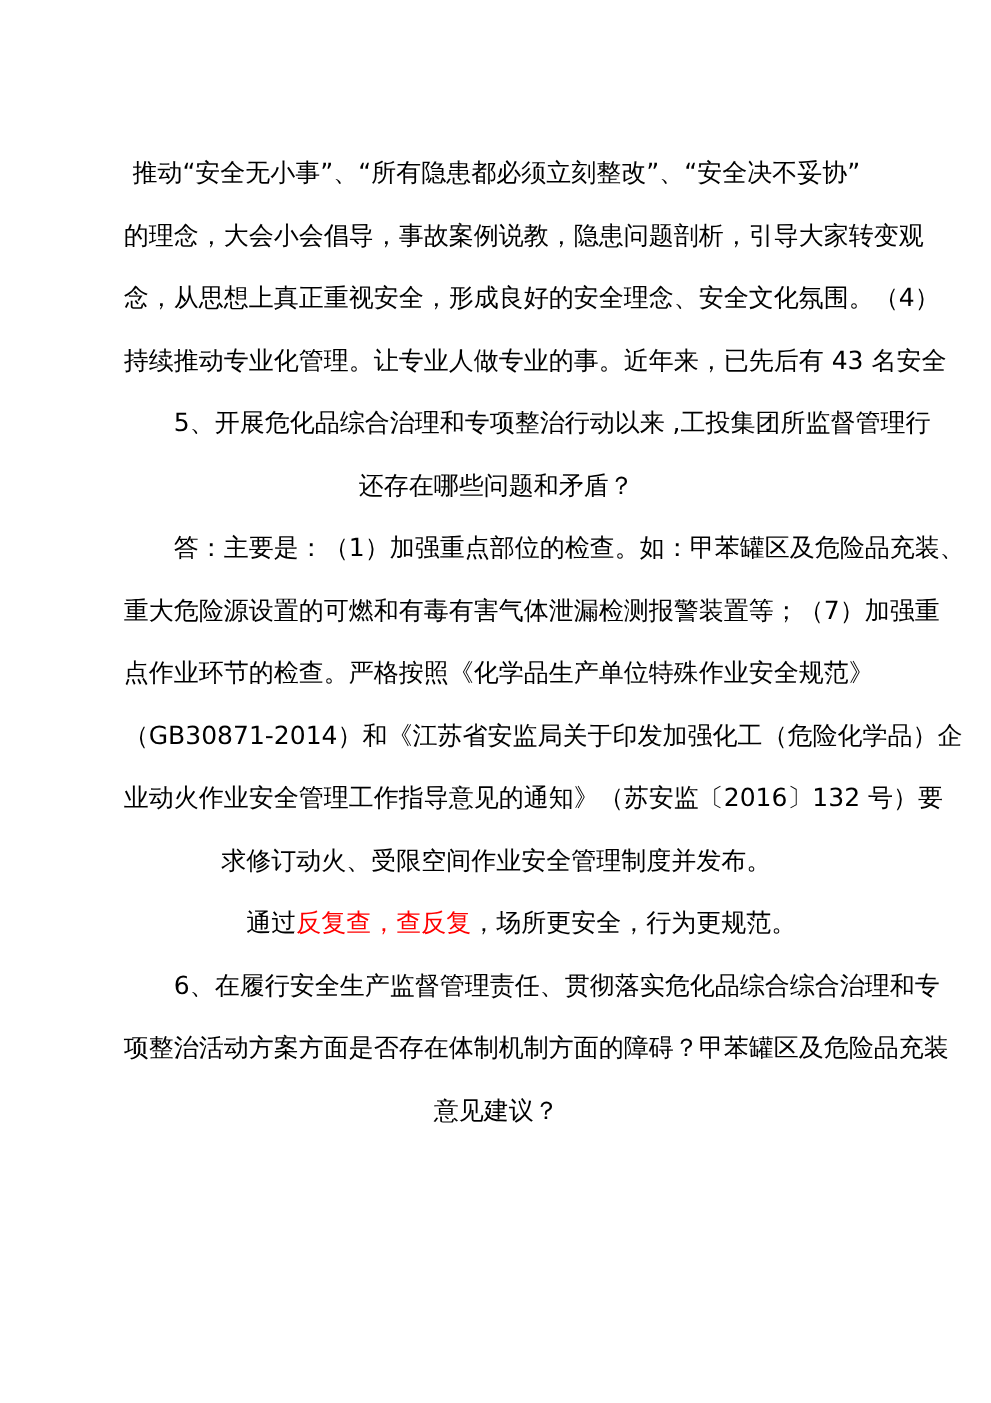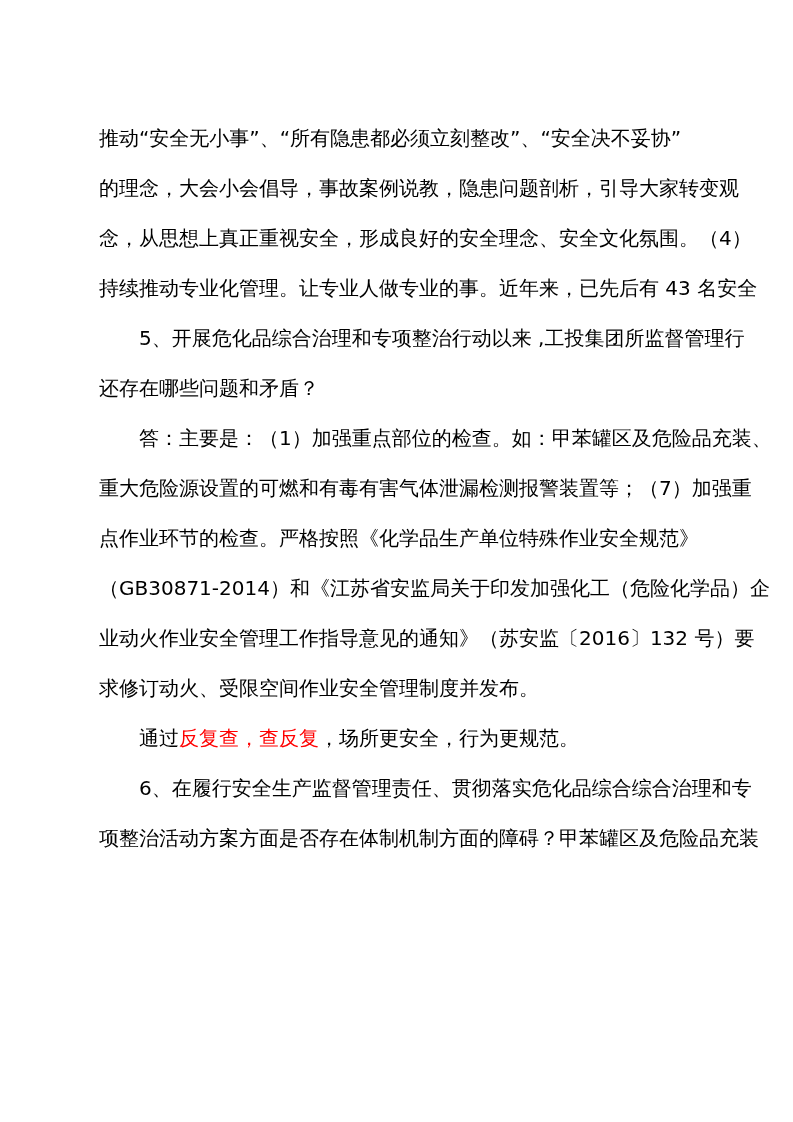--- a/index.html
+++ b/index.html
@@ -22,20 +22,21 @@
     top: 113px;
     width: 596px;
   }
   .line {
     height: 50px;
     line-height: 50px;
     font-size: 20px;
     color: #000000;
     white-space: nowrap;
     letter-spacing: 0;
+    text-align: center;
   }
   .line.indent {
     padding-left: 40px; 
   }
   .run {
     color: inherit;
   }
   .run.red {
     color: #ff0000;
   }
@@ -53,14 +54,15 @@
       <div class="line"><span class="run">还存在哪些问题和矛盾？</span></div>
       <div class="line indent"><span class="run">答：主要是：（1）加强重点部位的检查。如：甲苯罐区及危险品充装、</span></div>
       <div class="line"><span class="run">重大危险源设置的可燃和有毒有害气体泄漏检测报警装置等；（7）加强重</span></div>
       <div class="line"><span class="run">点作业环节的检查。严格按照《化学品生产单位特殊作业安全规范》</span></div>
       <div class="line"><span class="run">（GB30871-2014）和《江苏省安监局关于印发加强化工（危险化学品）企</span></div>
       <div class="line"><span class="run">业动火作业安全管理工作指导意见的通知》（苏安监〔2016〕132 号）要</span></div>
       <div class="line"><span class="run">求修订动火、受限空间作业安全管理制度并发布。</span></div>
       <div class="line indent"><span class="run">通过</span><span class="run red">反复查，查反复</span><span class="run">，场所更安全，行为更规范。</span></div>
       <div class="line indent"><span class="run">6、在履行安全生产监督管理责任、贯彻落实危化品综合综合治理和专</span></div>
       <div class="line"><span class="run">项整治活动方案方面是否存在体制机制方面的障碍？甲苯罐区及危险品充装</span></div>
+      <div class="line"><span class="run">意见建议？</span></div>
     </div>
 </div>
 
 </body></html>

